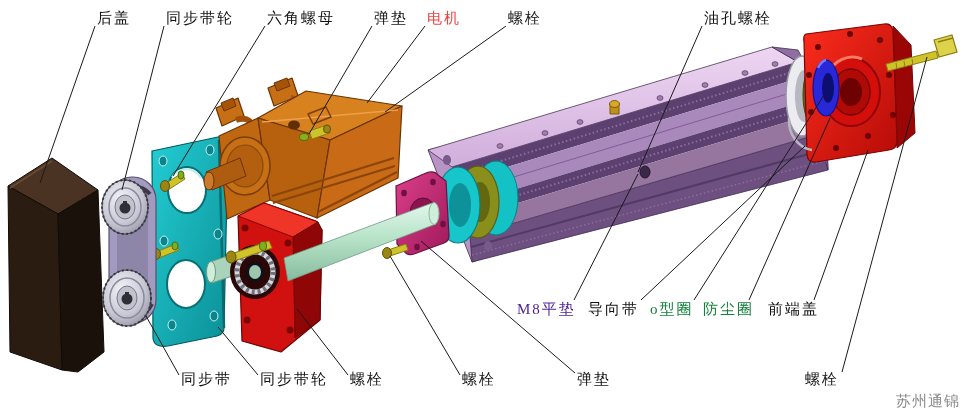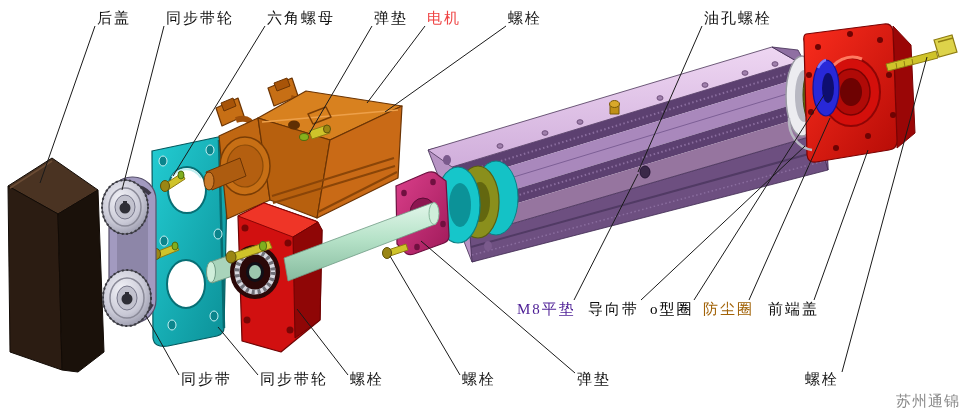--- a/index.html
+++ b/index.html
@@ -287,22 +287,22 @@
 <div id="labels">
       <span class="part-label" style="left: 97px; top: 10px; color: rgb(17, 17, 17);">后盖</span>
       <span class="part-label" style="left: 166px; top: 10px; color: rgb(17, 17, 17); text-align: right;">同步带轮</span>
       <span class="part-label" style="left: 267px; top: 10px; color: rgb(17, 17, 17);">六角螺母</span>
       <span class="part-label" style="left: 374px; top: 10px; color: rgb(17, 17, 17);">弹垫</span>
       <span class="part-label" style="left: 427px; top: 10px; color: #ef4444;">电机</span>
       <span class="part-label" style="left: 508px; top: 10px; color: rgb(17, 17, 17);">螺栓</span>
       <span class="part-label" style="left: 704px; top: 10px; color: rgb(17, 17, 17);">油孔螺栓</span>
       <span class="part-label" style="left: 517px; top: 301px; color: #4c1d95;">M8平垫</span>
       <span class="part-label" style="left: 588px; top: 301px; color: rgb(17, 17, 17); text-align: right;">导向带</span>
-      <span class="part-label" style="left: 650px; top: 301px; color: #000000;">o型圈</span>
-      <span class="part-label" style="left: 703px; top: 301px; color: #a16207;">防尘圈</span>
+      <span class="part-label" style="left: 650px; top: 301px; color: #15803d;">o型圈</span>
+      <span class="part-label" style="left: 703px; top: 301px; color: #15803d;">防尘圈</span>
       <span class="part-label" style="left: 768px; top: 301px; color: rgb(17, 17, 17);">前端盖</span>
       <span class="part-label" style="left: 181px; top: 371px; color: rgb(17, 17, 17);">同步带</span>
       <span class="part-label" style="left: 260px; top: 371px; color: rgb(17, 17, 17);">同步带轮</span>
       <span class="part-label" style="left: 350px; top: 371px; color: rgb(17, 17, 17);">螺栓</span>
       <span class="part-label" style="left: 462px; top: 371px; color: rgb(17, 17, 17);">螺栓</span>
       <span class="part-label" style="left: 577px; top: 371px; color: rgb(17, 17, 17);">弹垫</span>
       <span class="part-label" style="left: 805px; top: 371px; color: rgb(17, 17, 17);">螺栓</span>
     </div>
 <div class="watermark">苏州通锦</div>
 </div>

